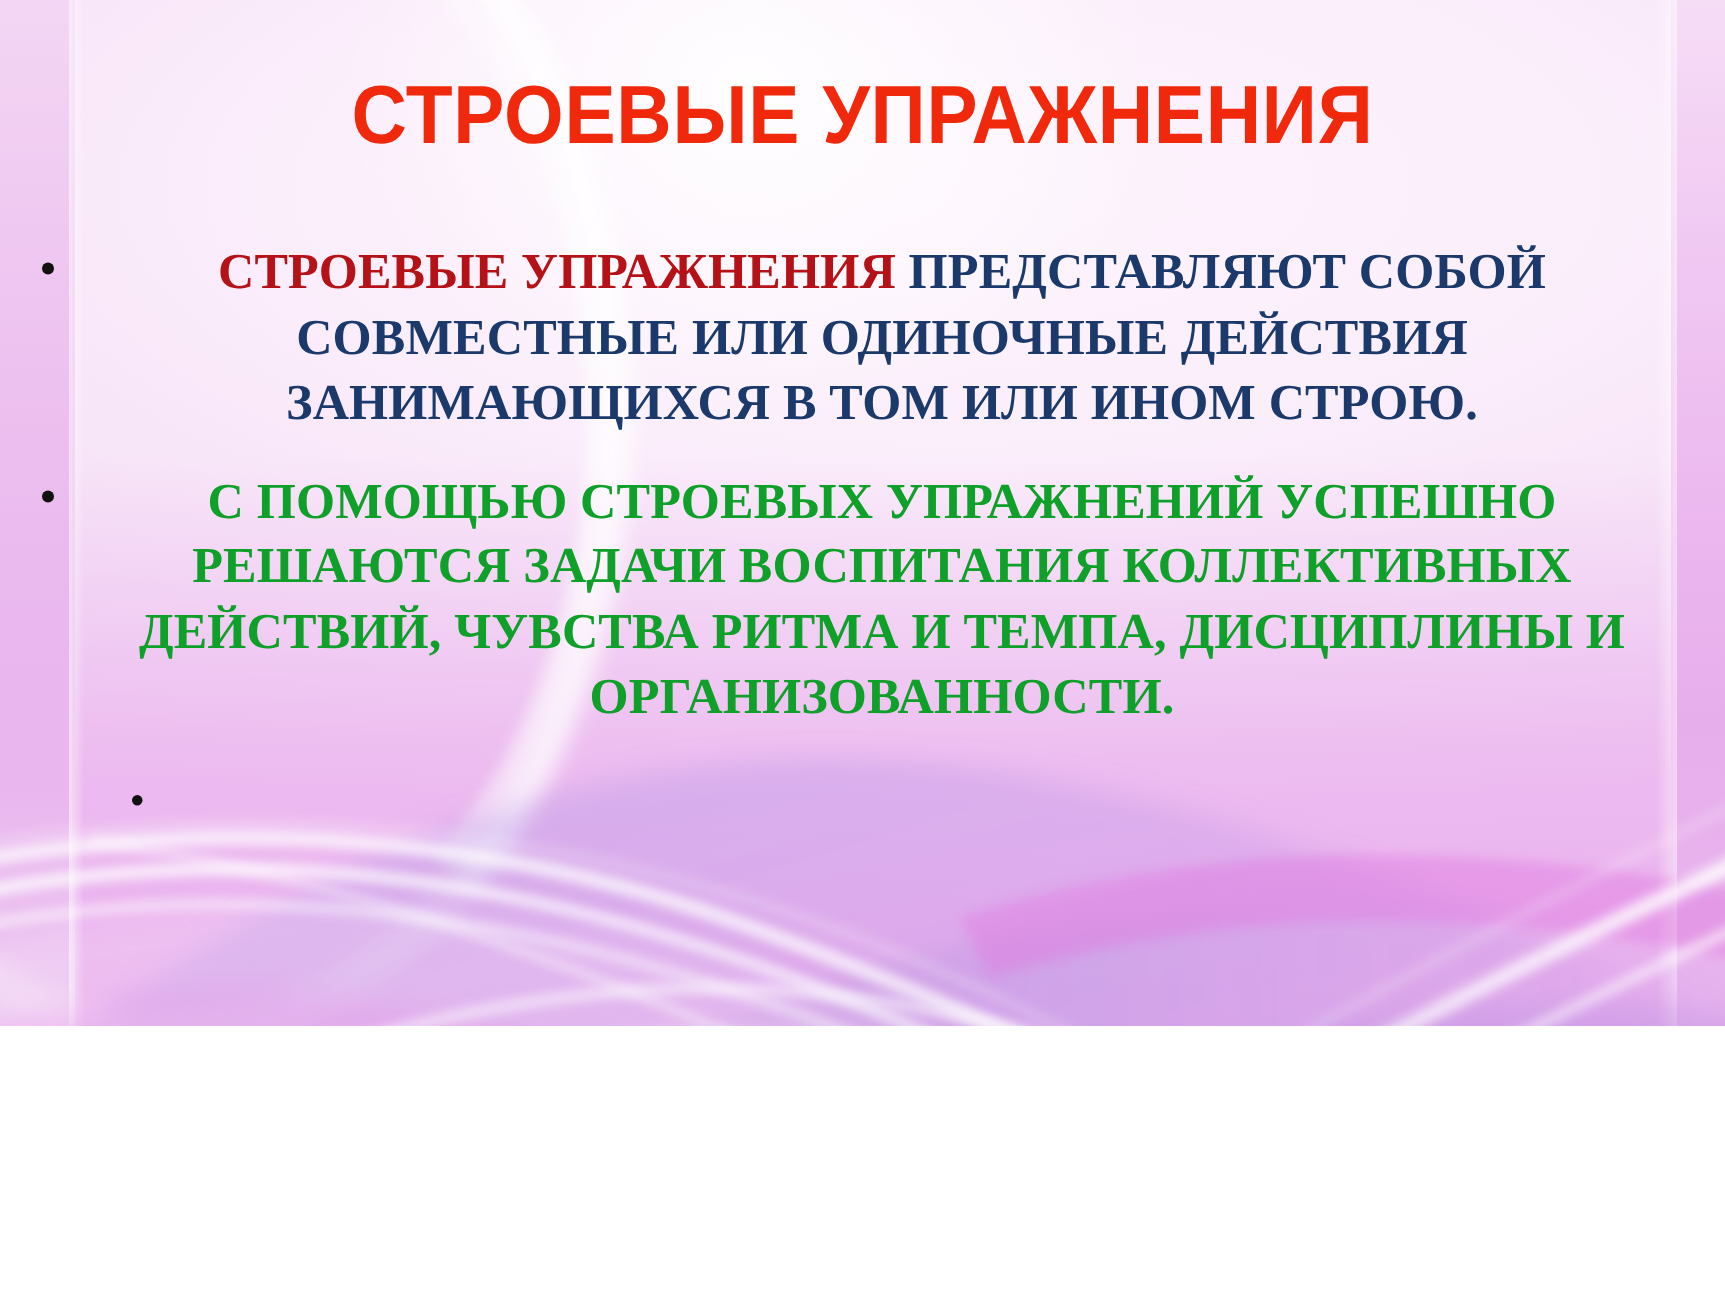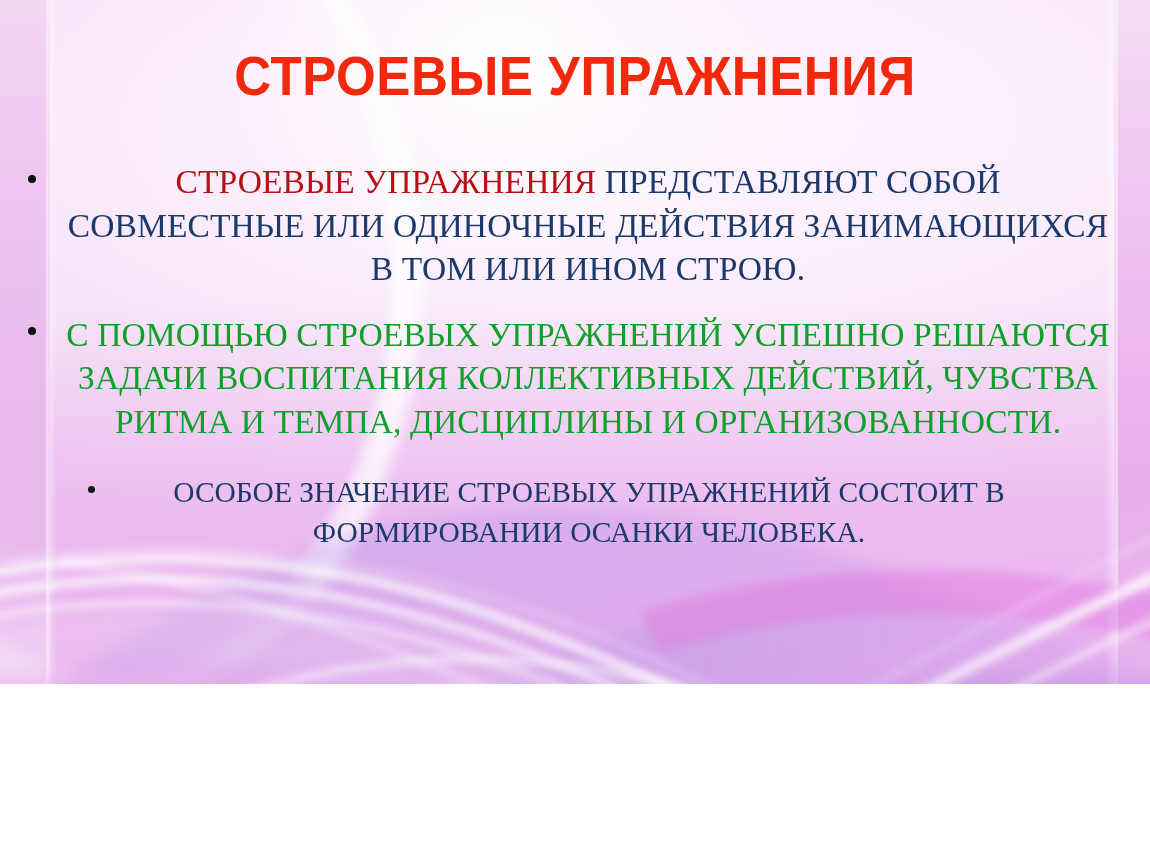--- a/index.html
+++ b/index.html
@@ -118,21 +118,21 @@
   }
 
   ul.bullets {
     list-style: none;
     margin: 0;
     padding: 0;
   }
   li.bullet {
     position: relative;
     text-align: center;
-    font-weight: normal;
+    font-weight: bold;
     margin: 0 0 22px 0;
     padding: 0 6px 0 40px;
   }
   li.bullet > .dot {
     position: absolute;
     left: 14px;
     top: 0.44em;
     width: 8px;
     height: 8px;
     background: #111111;
@@ -259,20 +259,19 @@
           <span class="accent">СТРОЕВЫЕ УПРАЖНЕНИЯ</span><span> ПРЕДСТАВЛЯЮТ СОБОЙ СОВМЕСТНЫЕ ИЛИ ОДИНОЧНЫЕ ДЕЙСТВИЯ ЗАНИМАЮЩИХСЯ В ТОМ ИЛИ ИНОМ СТРОЮ.</span>
         </li>
 
         <li class="bullet b2">
           <span class="dot"></span>
           <span>С ПОМОЩЬЮ СТРОЕВЫХ УПРАЖНЕНИЙ УСПЕШНО РЕШАЮТСЯ ЗАДАЧИ ВОСПИТАНИЯ КОЛЛЕКТИВНЫХ ДЕЙСТВИЙ, ЧУВСТВА РИТМА И ТЕМПА, ДИСЦИПЛИНЫ И ОРГАНИЗОВАННОСТИ.</span>
         </li>
 
         <li class="bullet b3">
           <span class="dot"></span>
-          <span>ОСОБОЕ ЗНАЧЕНИЕ СТРОЕВЫХ УПРАЖНЕНИЙ СОСТОИТ В ФОРМИРОВАНИИ ОСАНКИ ЧЕЛОВЕКА.</span>
         </li>
 
       </ul>
     </div>
 
   </div>
 </div>
 
 </body></html>

